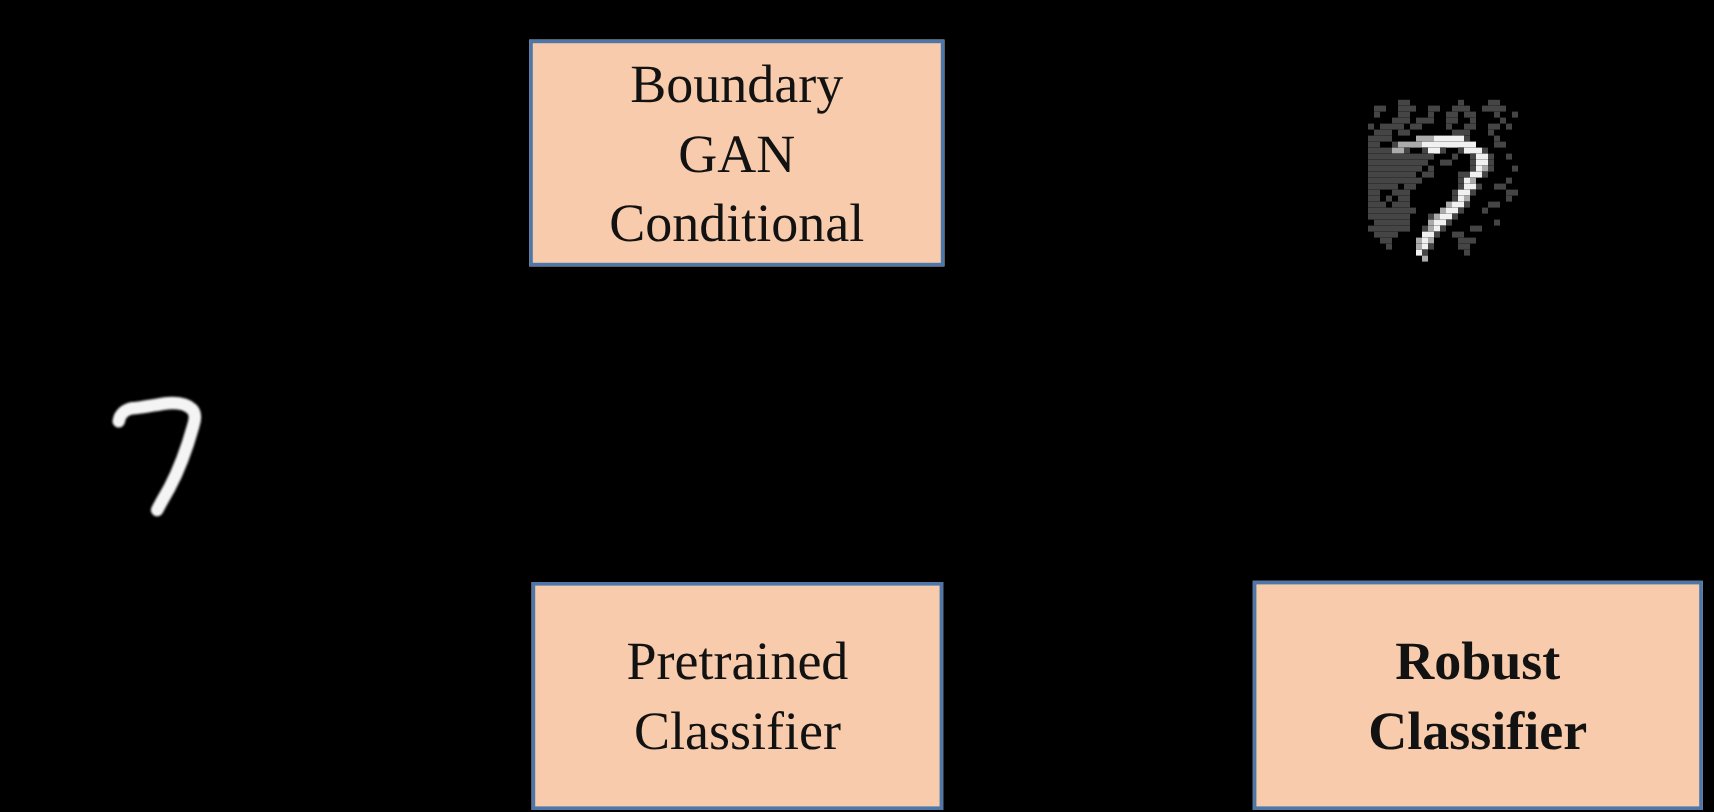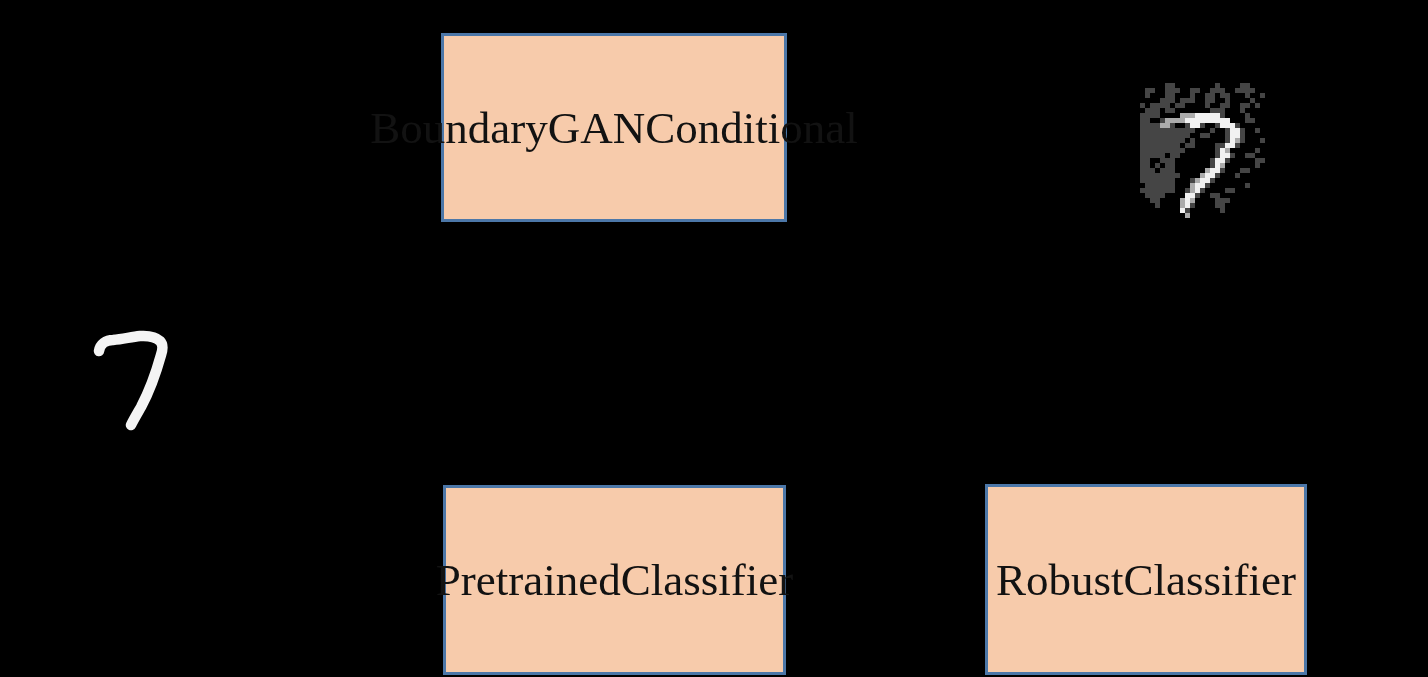--- a/index.html
+++ b/index.html
@@ -10,21 +10,21 @@
     background: #000000;
     overflow: hidden;
     font-family: "Liberation Serif", serif;
   }
   .node-box {
     position: absolute;
     box-sizing: border-box;
     border: 3px solid #4C77A8;
     background: #F7CBAB;
     display: flex;
-    flex-direction: row;
+    flex-direction: column;
     justify-content: center;
     align-items: center;
     text-align: center;
   }
   .node-line {
     font-size: 45px;
     line-height: 58px;
     color: #121212;
     white-space: nowrap;
   }
@@ -46,21 +46,21 @@
     <div class="node-line">Boundary</div>
     <div class="node-line">GAN</div>
     <div class="node-line">Conditional</div>
   </div>
 
   <div class="node-box" style="left:443px; top:485px; width:343px; height:190px;">
     <div class="node-line">Pretrained</div>
     <div class="node-line">Classifier</div>
   </div>
 
-  <div class="node-box" style="left:985px; top:484px; width:322px; height:191px;">
+  <div class="node-box" style="left:1044px; top:484px; width:375px; height:191px;font-weight:bold;">
     <div class="node-line">Robust</div>
     <div class="node-line">Classifier</div>
   </div>
 
   <div class="digit-wrap" style="left:93px; top:326px; width:104px; height:106px;">
     <svg class="clean-digit-svg" width="104" height="106" viewBox="0 0 104 106" style="filter: blur(0.7px);">
       <path d="M 6 25
                C 7 18, 13 14, 20 14
                C 30 13, 38 11, 47 10
                C 55 9.5, 63 11, 67 15

